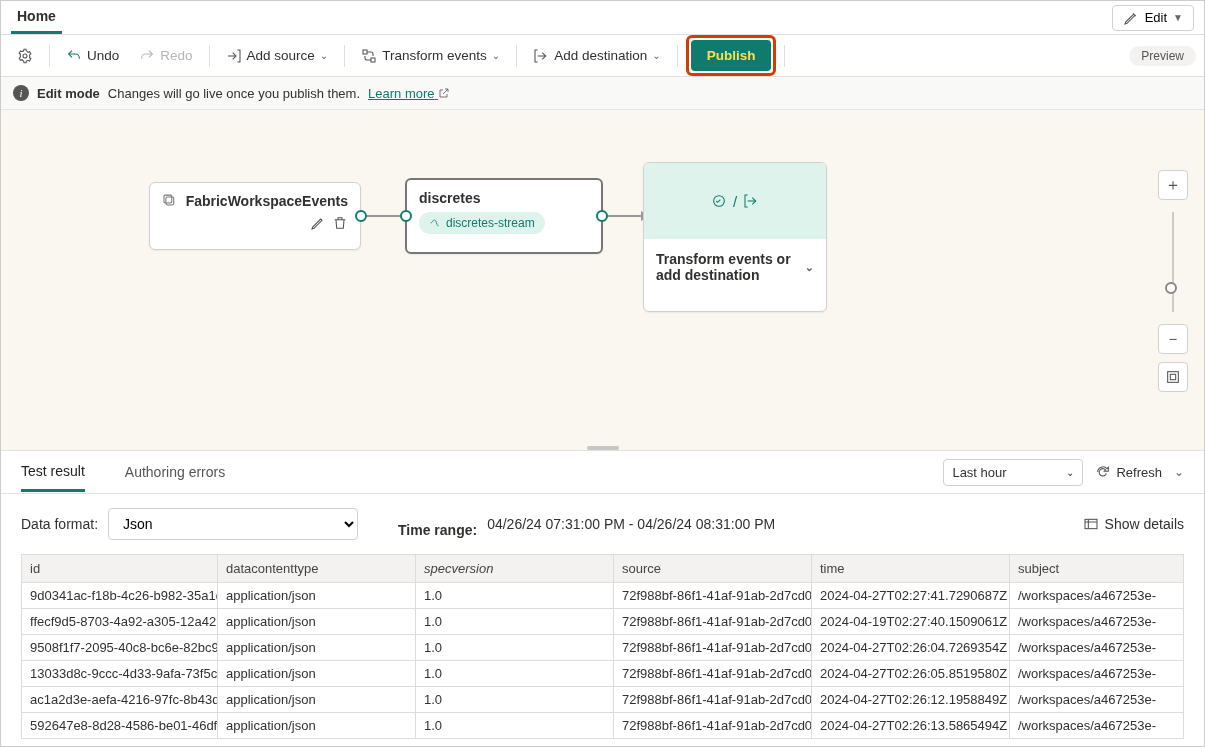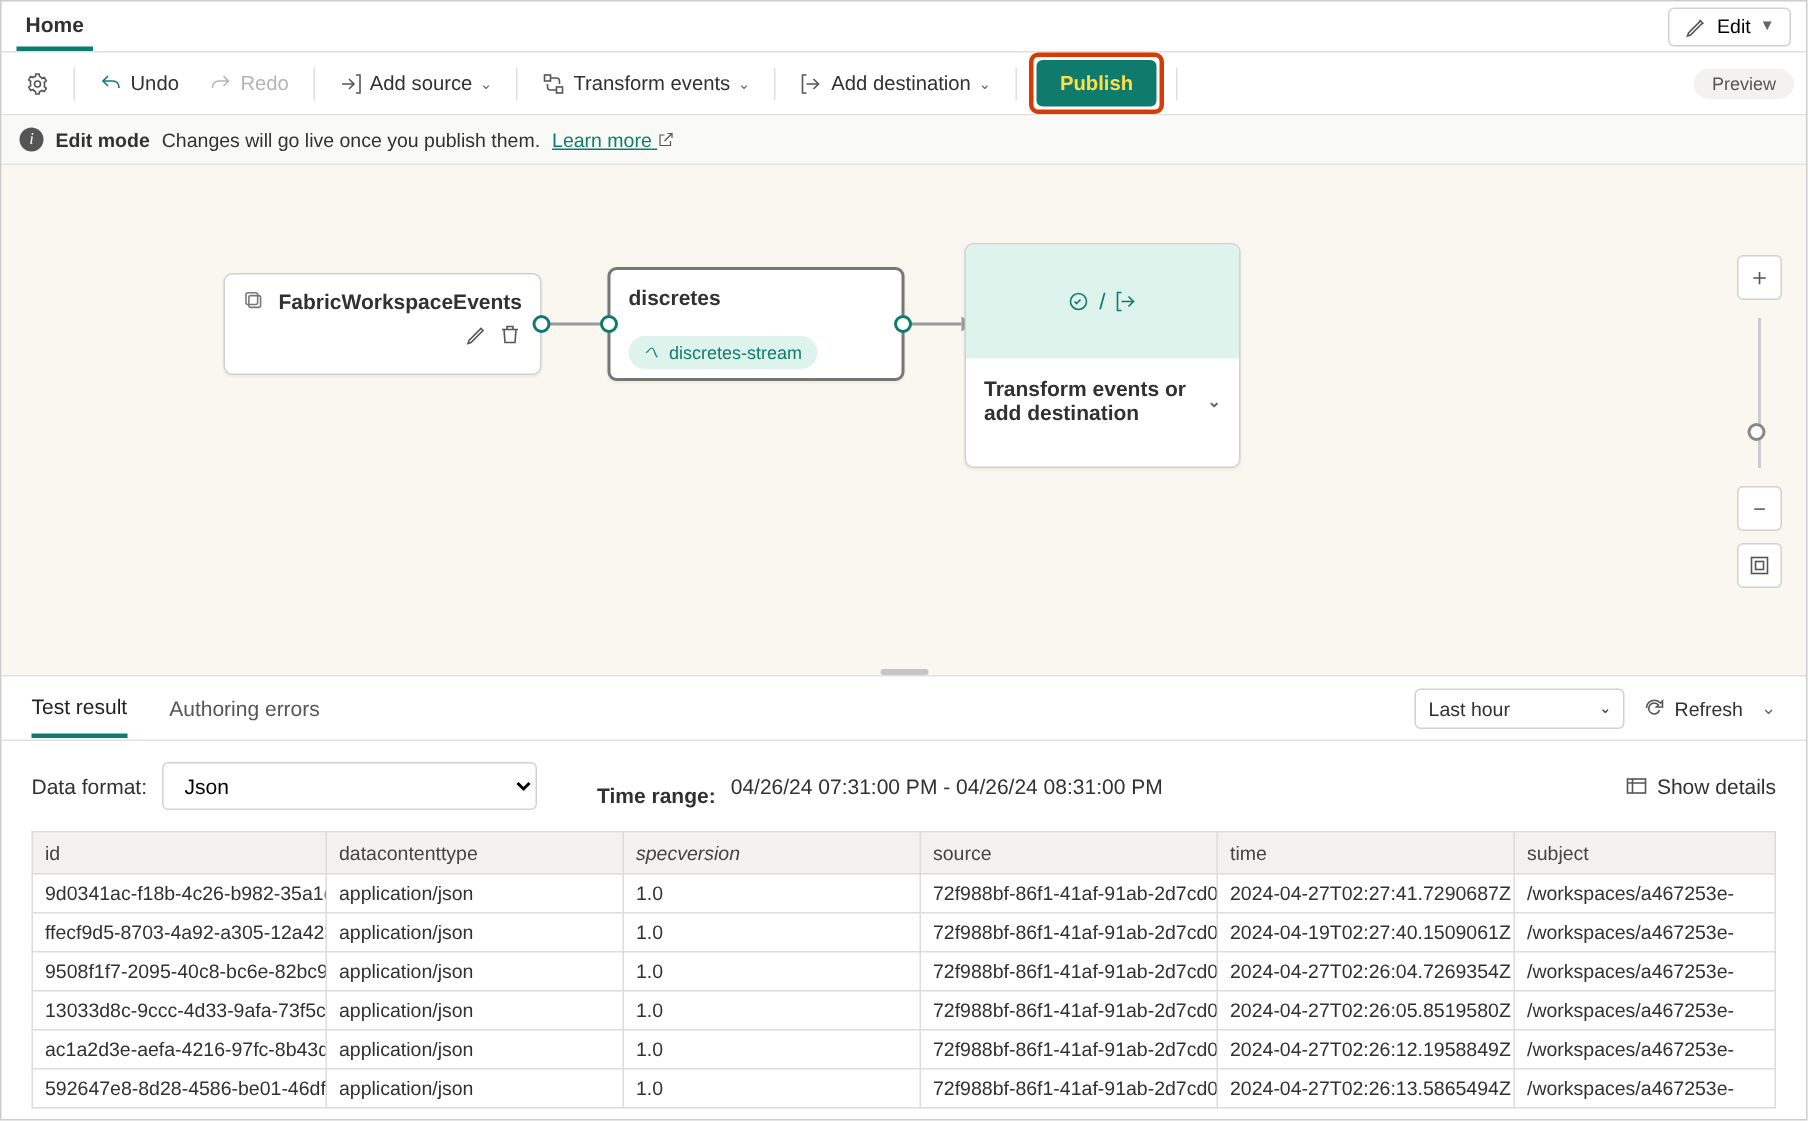--- a/index.html
+++ b/index.html
@@ -28,40 +28,40 @@
   .canvas { position: relative; height: 340px; background: #faf6f0; overflow: hidden; }
   
   .node { position: absolute; background: #fff; border: 1px solid #d1d1d1; border-radius: 6px; box-shadow: 0 1px 2px rgba(0,0,0,0.06); }
   .source-node { left: 148px; top: 72px; width: 212px; height: 68px; padding: 10px 12px; }
   .source-node .title-row { display: flex; align-items: center; gap: 8px; font-weight: 600; font-size: 14px; }
   .source-node .actions { display: flex; gap: 6px; justify-content: flex-end; margin-top: 6px; color: #777; }
   .port-right { position: absolute; right: -7px; top: 50%; transform: translateY(-50%); width: 12px; height: 12px; border: 2px solid #0f7b6c; background: #fff; border-radius: 50%; }
   .port-left { position: absolute; left: -7px; top: 50%; transform: translateY(-50%); width: 12px; height: 12px; border: 2px solid #0f7b6c; background: #fff; border-radius: 50%; }
   
   .stream-node { left: 404px; top: 68px; width: 198px; height: 76px; padding: 10px 12px; border: 2px solid #777; }
-  .stream-node .title { font-weight: 600; font-size: 14px; margin-bottom: 18px; }
+  .stream-node .title { font-weight: 600; font-size: 14px; margin-bottom: 6px; }
   .stream-chip { background: #dff3ed; border-radius: 14px; padding: 4px 10px; font-size: 12px; color: #0f7b6c; display: inline-flex; align-items: center; gap: 5px; }
   
   .dest-node { left: 642px; top: 52px; width: 184px; height: 150px; border: 1px solid #d1d1d1; }
   .dest-node .top-half { height: 76px; background: #dff3ed; border-radius: 6px 6px 0 0; display: flex; align-items: center; justify-content: center; gap: 6px; color: #0f7b6c; font-size: 15px; }
   .dest-node .bottom-half { padding: 12px; font-weight: 600; font-size: 14px; display: flex; align-items: center; justify-content: space-between; }
   
   .connector { position: absolute; top: 105px; height: 2px; background: #999; }
   .c1 { left: 362px; width: 40px; }
   .c2 { left: 604px; width: 36px; }
   .arrow-head { position: absolute; width: 0; height: 0; border-top: 5px solid transparent; border-bottom: 5px solid transparent; border-left: 8px solid #999; top: -4px; right: -8px; }
   
   .zoom-controls { position: absolute; right: 16px; top: 60px; display: flex; flex-direction: column; align-items: center; gap: 8px; }
   .zoom-btn { width: 30px; height: 30px; border: 1px solid #d1d1d1; background: #fff; border-radius: 4px; display: flex; align-items: center; justify-content: center; cursor: pointer; font-size: 16px; color: #555; }
   .slider-track { width: 2px; height: 100px; background: #ccc; position: relative; margin: 4px 0; }
   .slider-thumb { width: 12px; height: 12px; background: #fff; border: 2px solid #888; border-radius: 50%; position: absolute; left: -7px; top: 70px; }
   
   .drag-handle { position: absolute; bottom: 0; left: 50%; transform: translateX(-50%); width: 32px; height: 4px; background: #c8c6c4; border-radius: 2px; }
   
-  .panel-tabs { display: flex; align-items: center; height: 44px; padding: 0 20px; border-top: 1px solid #e1e1e1; border-bottom: 1px solid #e1e1e1; gap: 28px; }
+  .panel-tabs { display: flex; align-items: center; height: 44px; padding: 0 20px; border-top: 1px solid #e1e1e1; border-bottom: 1px solid #e1e1e1; gap: 40px; }
   .ptab { padding: 10px 0; font-size: 14px; color: #555; cursor: pointer; }
   .ptab.active { color: #222; font-weight: 500; border-bottom: 3px solid #0f7b6c; }
   .panel-tabs .right { margin-left: auto; display: flex; align-items: center; gap: 12px; }
   .time-select { border: 1px solid #d1d1d1; border-radius: 4px; padding: 5px 8px; width: 140px; display: flex; justify-content: space-between; align-items: center; cursor: pointer; background: #fff; }
   .refresh { display: flex; align-items: center; gap: 5px; cursor: pointer; }
   
   .filter-row { display: flex; align-items: center; padding: 14px 20px; gap: 10px; font-size: 14px; }
   .filter-row select { border: 1px solid #d1d1d1; border-radius: 4px; padding: 6px 10px; width: 250px; font-size: 14px; background: #fff; }
   .filter-row .tr-label { font-weight: 600; margin-left: 30px; margin-top: 11px; }
   .filter-row .details { margin-left: auto; display: flex; align-items: center; gap: 6px; cursor: pointer; }

